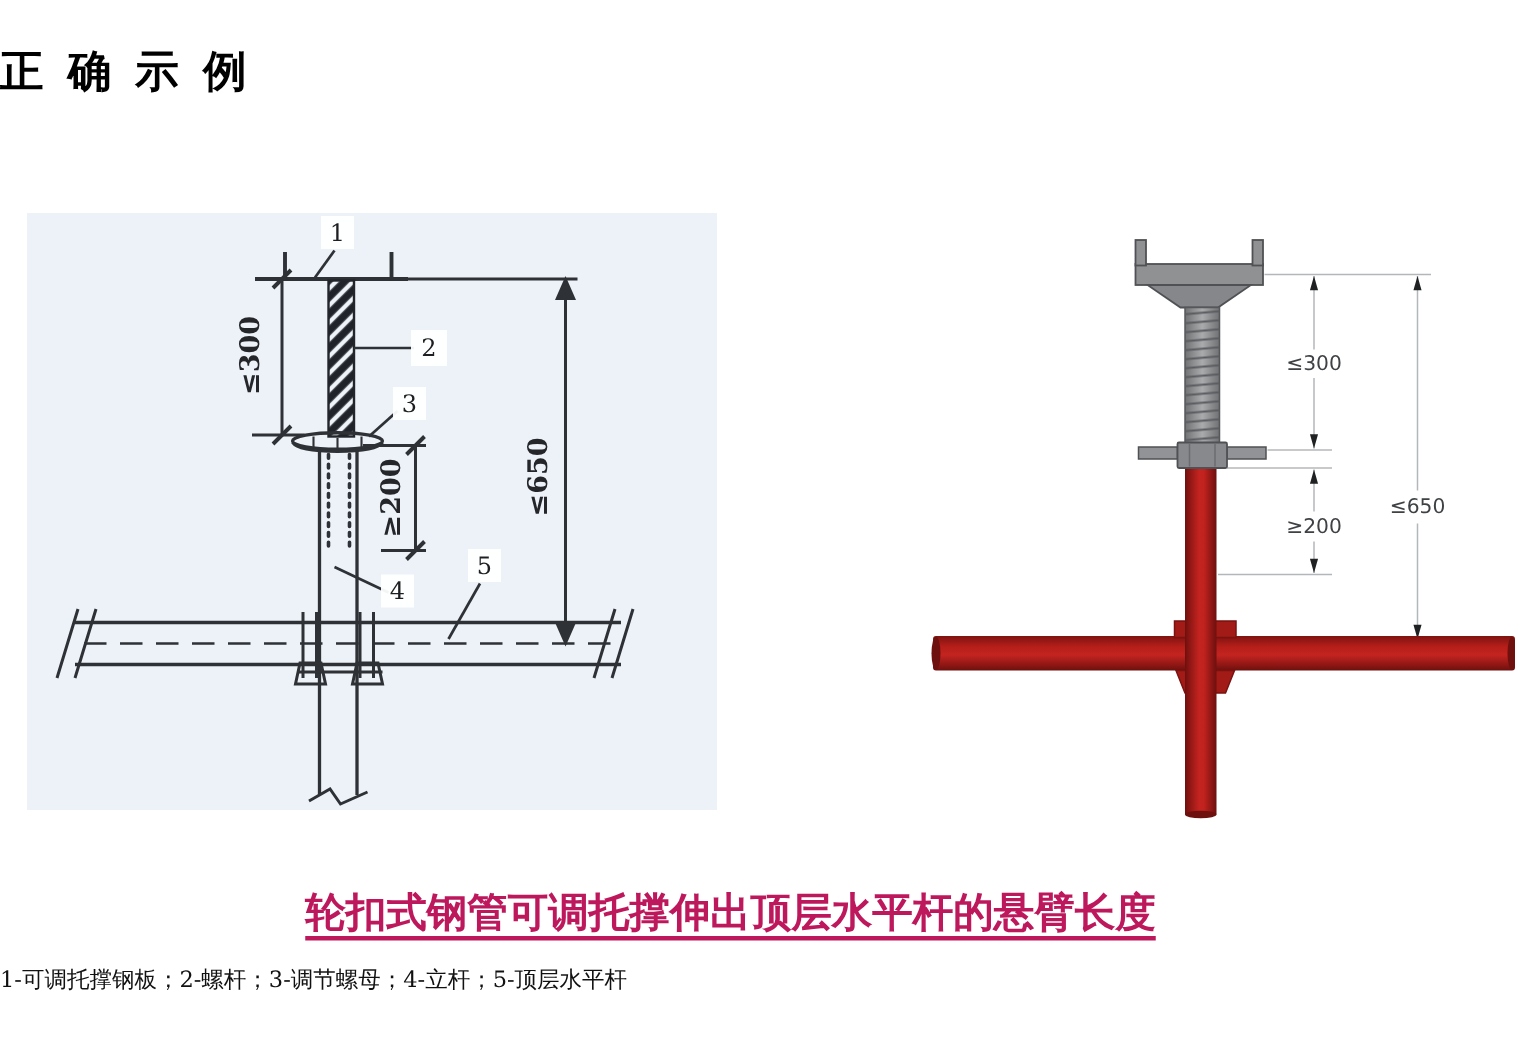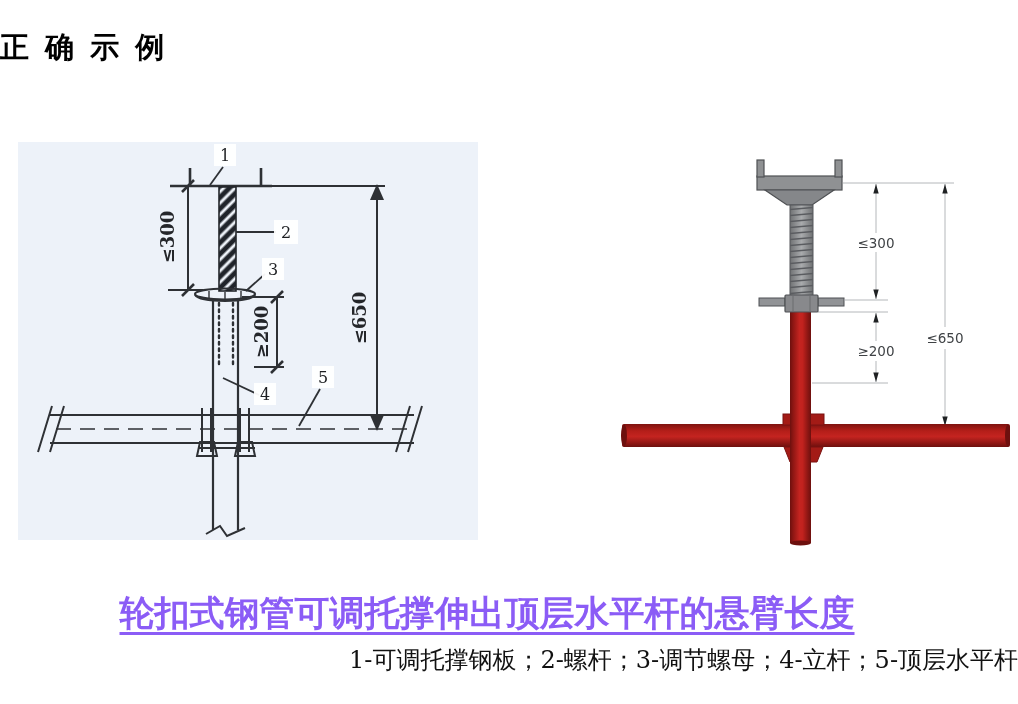--- a/index.html
+++ b/index.html
@@ -13,27 +13,27 @@
     text-align:left;font-size:29px;font-weight:bold;color:#000;
     letter-spacing:3px;
     font-family:"DejaVu Serif","Liberation Serif",serif;
   }
   .fig{position:absolute;}
   .fig-left{left:18px;top:142px;width:460px;height:398px;background:#edf2f9;}
   .fig-right{left:608px;top:155px;width:402px;height:392px;background:#ffffff;}
   .fig svg{display:block;width:100%;height:100%;}
   .caption-heading{
     position:absolute;top:590px;left:0;width:974px;
-    text-align:center;font-size:35px;font-weight:bold;color:#8b5cf6;
+    text-align:center;font-size:27px;font-weight:bold;color:#be185d;
     text-decoration:underline;text-underline-offset:7px;text-decoration-thickness:3px;
     font-family:"DejaVu Sans","Liberation Sans",sans-serif;
   }
   .caption-legend{
     position:absolute;top:644px;left:0;width:1018px;
-    text-align:right;font-size:24px;color:#111;
+    text-align:left;font-size:15px;color:#111;
     font-family:"DejaVu Serif","Liberation Serif",serif;
   }
   
   .ink{stroke:#2e3135;fill:none;}
   .dimtext-left{
     font-family:"DejaVu Serif","Liberation Serif",serif;
     font-size:18px;font-weight:bold;fill:#24262a;
   }
   .callout-num{
     font-family:"DejaVu Serif","Liberation Serif",serif;

